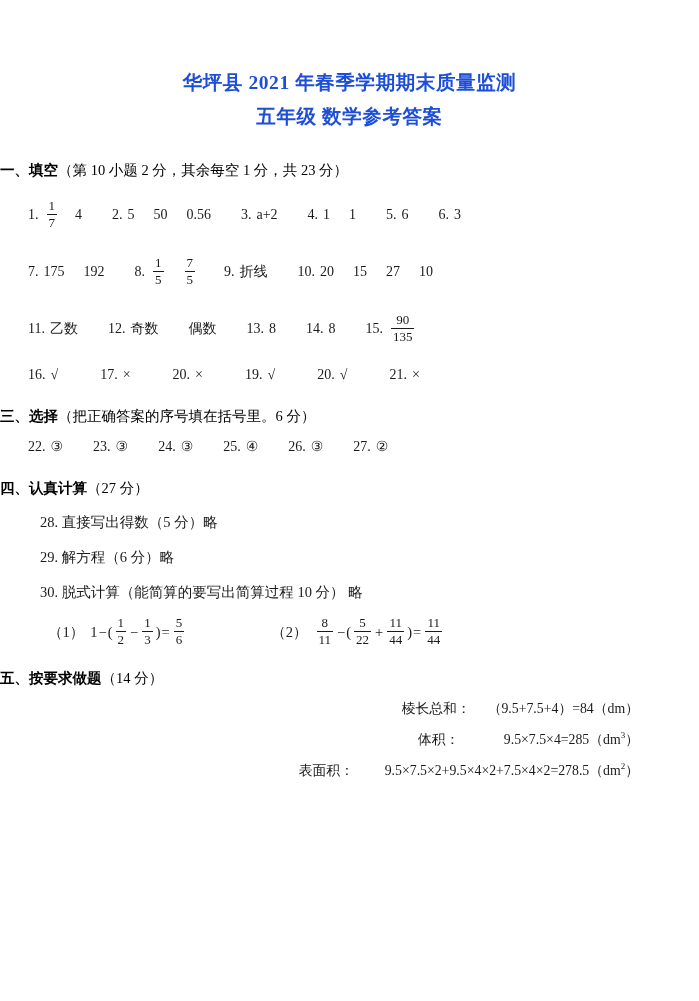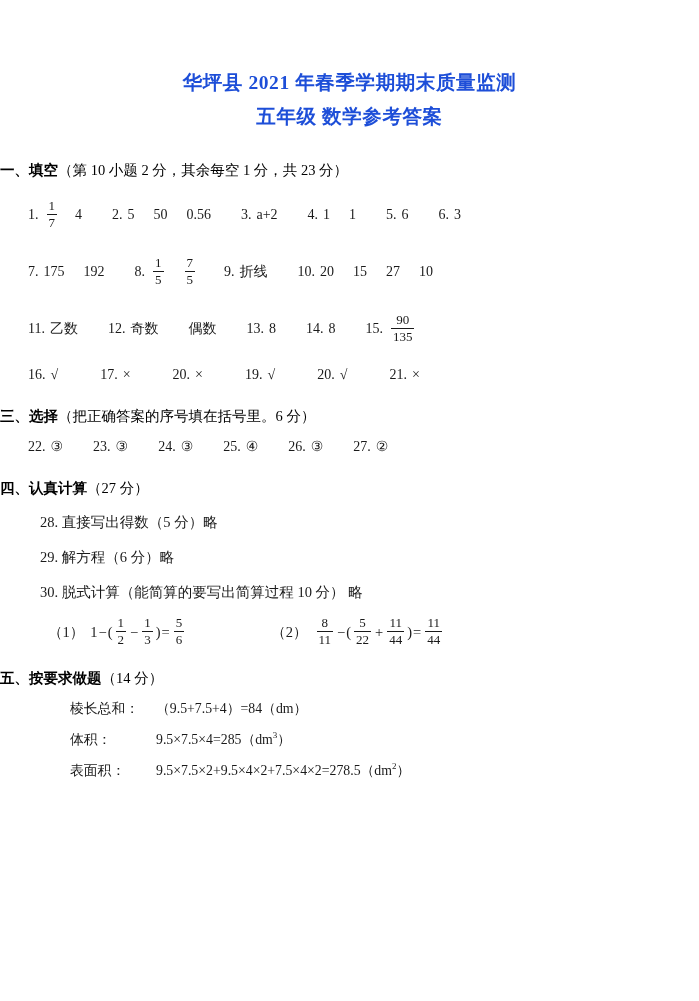--- a/index.html
+++ b/index.html
@@ -123,20 +123,21 @@
     white-space: nowrap;
   }
   .eq .lbl { margin-right: 6px; }
   .eq .op { margin: 0 1px; }
   .calc-line {
     display: flex;
     font-size: 13.8px;
     line-height: 20px;
     margin: 11px 0 11px 70px;
     white-space: nowrap;
+    justify-content: flex-end;
   }
   .calc-label {
     display: inline-block;
   }
   .calc-label.w1 { min-width: 86px; }
   .calc-label.w2 { min-width: 86px; }
   .calc-label.w3 { min-width: 86px; }
   .calc-expr {
     display: inline-block;
   }

